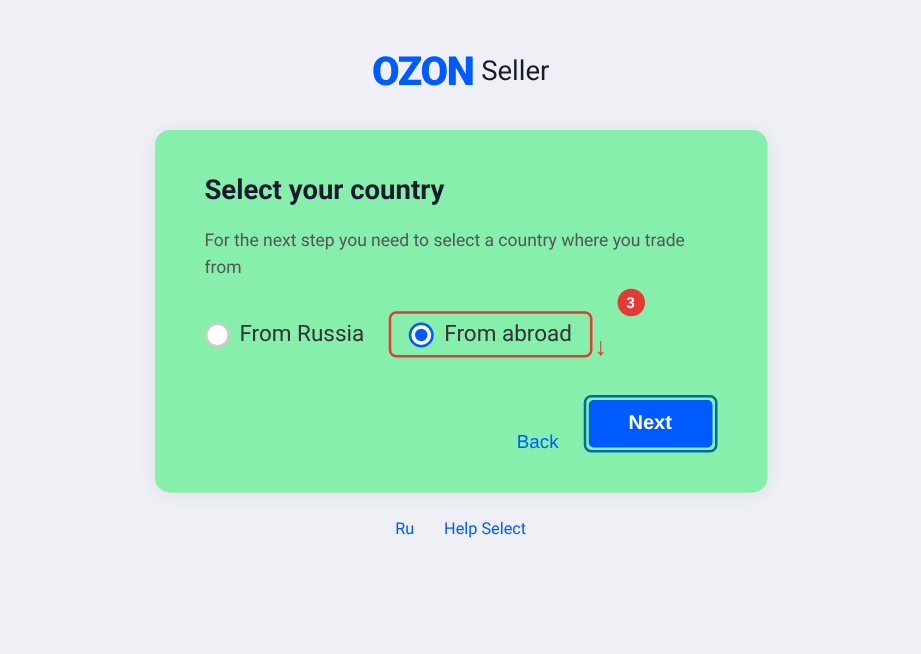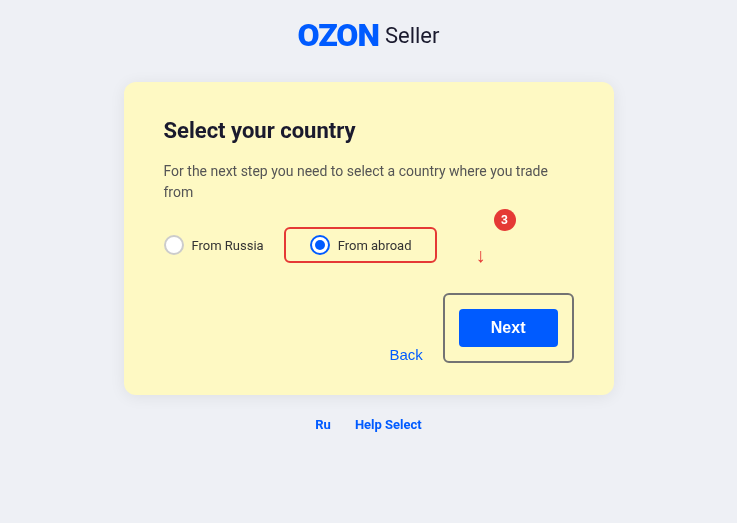--- a/index.html
+++ b/index.html
@@ -10,21 +10,21 @@
       background-color: #eef0f5;
       font-family: -apple-system, BlinkMacSystemFont, 'Segoe UI', Roboto, sans-serif;
       display: flex;
       flex-direction: column;
       align-items: center;
       justify-content: flex-start;
       overflow: hidden;
     }
 
     .header {
-      margin-top: 16px;
+      margin-top: 38px;
       margin-bottom: 28px;
       display: flex;
       align-items: center;
       gap: 6px;
     }
 
     .logo-ozon {
       font-size: 32px;
       font-weight: 900;
       color: #005bff;
@@ -32,21 +32,21 @@
     }
 
     .logo-seller {
       font-size: 22px;
       font-weight: 400;
       color: #1a1a2e;
       text-align: center;
     }
 
     .card {
-      background: #fef9c3;
+      background: #86efac;
       border-radius: 12px;
       padding: 36px 40px 32px 40px;
       width: 490px;
       box-shadow: 0 2px 16px rgba(0,0,0,0.07);
     }
 
     .card-title {
       font-size: 22px;
       font-weight: 700;
       color: #1a1a2e;
@@ -66,21 +66,21 @@
       gap: 20px;
       margin-bottom: 30px;
       position: relative;
     }
 
     .radio-option {
       display: flex;
       align-items: center;
       gap: 8px;
       cursor: pointer;
-      font-size: 13px;
+      font-size: 18px;
       color: #333;
       user-select: none;
     }
 
     .radio-outer {
       width: 20px;
       height: 20px;
       border-radius: 50%;
       border: 2px solid #ccc;
       display: flex;
@@ -96,21 +96,21 @@
     .radio-inner {
       width: 10px;
       height: 10px;
       border-radius: 50%;
       background: #005bff;
     }
 
     .option-box {
       border: 2px solid #e53935;
       border-radius: 6px;
-      padding: 6px 24px;
+      padding: 6px 14px;
       display: flex;
       align-items: center;
       gap: 8px;
     }
 
     .badge {
       position: absolute;
       top: -18px;
       right: 58px;
       background: #e53935;
@@ -145,43 +145,42 @@
     .back-btn {
       font-size: 15px;
       color: #005bff;
       background: none;
       border: none;
       cursor: pointer;
       font-weight: 500;
     }
 
     .next-btn-wrapper {
-      border: 2px solid #737373;
+      border: 2px solid #0369a1;
       border-radius: 6px;
-      padding: 14px;
+      padding: 2px;
     }
 
     .next-btn {
       background: #005bff;
       color: white;
       border: none;
       border-radius: 4px;
       padding: 10px 32px;
       font-size: 16px;
       font-weight: 600;
       cursor: pointer;
     }
 
     .footer {
       margin-top: 22px;
       display: flex;
       align-items: center;
       gap: 24px;
       font-size: 13px;
-      font-weight: bold;
     }
 
     .footer-link {
       color: #005bff;
       text-decoration: none;
       cursor: pointer;
     }
   </style>
 </head>
 <body>

